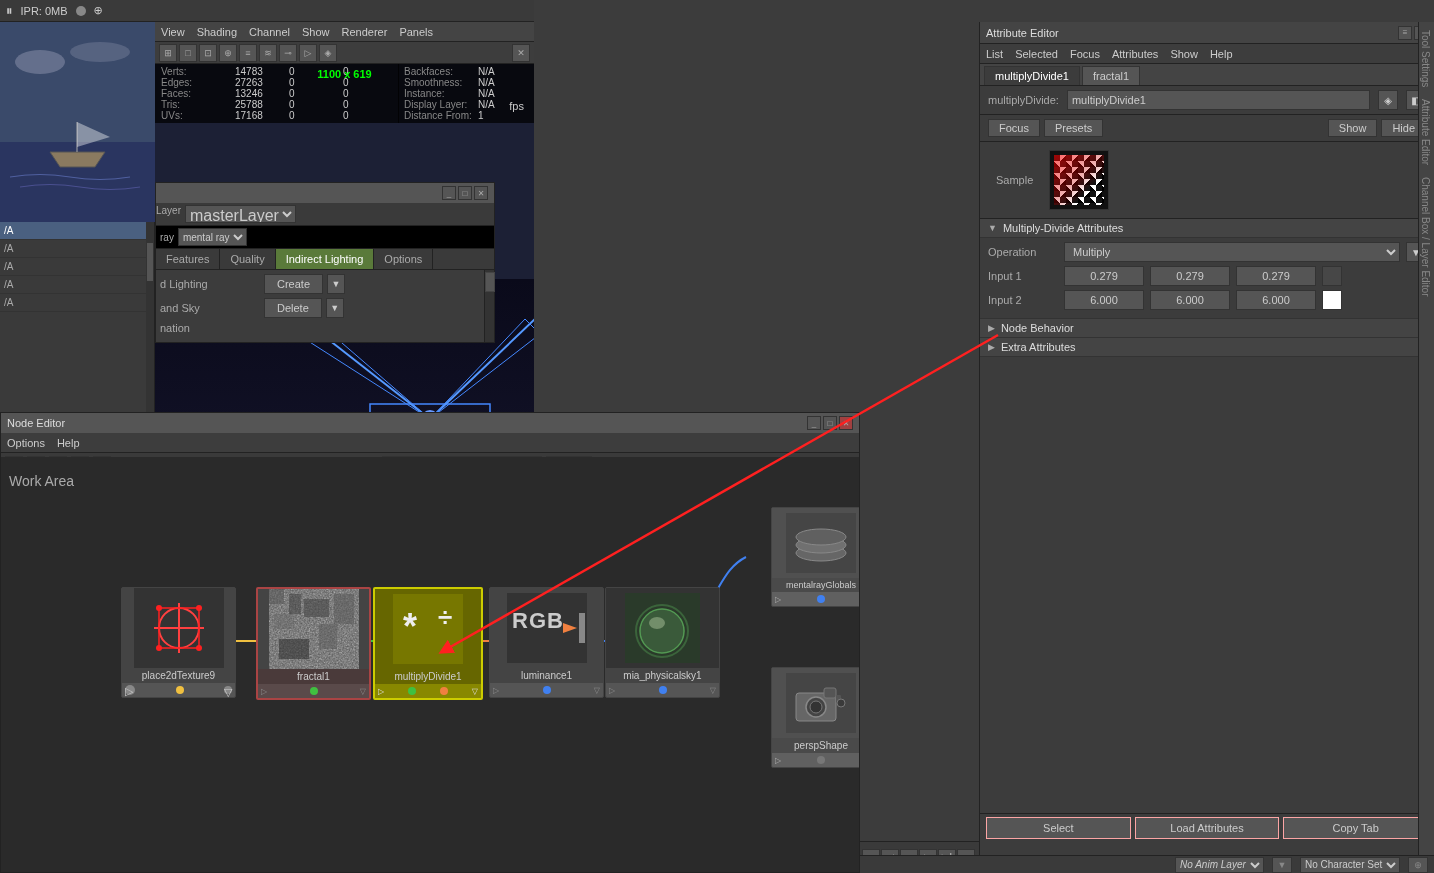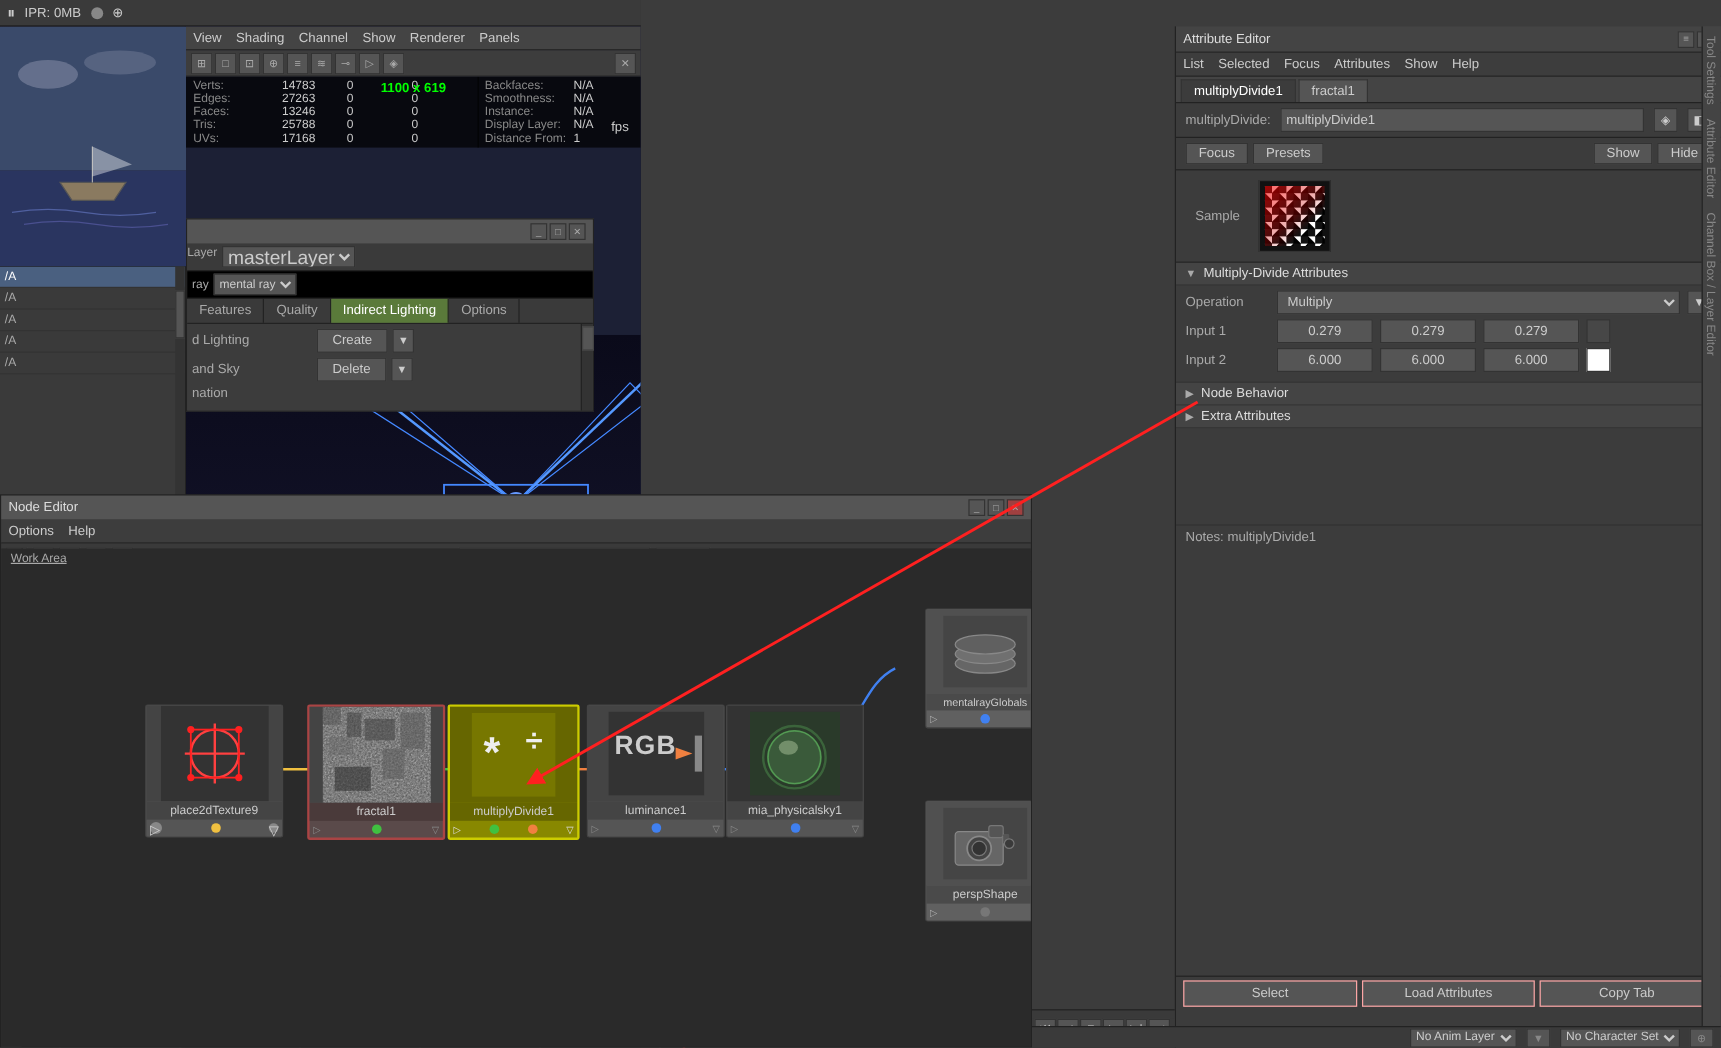--- a/index.html
+++ b/index.html
@@ -280,25 +280,24 @@
       top: 44px;
       left: 0;
       right: 0;
       bottom: 0;
       background: #2a2a2a;
       overflow: hidden;
     }
 
     .work-area-label {
       position: absolute;
-      top: 3px;
+      top: 16px;
       left: 8px;
-      font-size: 10px;
+      font-size: 14px;
       color: #aaa;
-      text-decoration: underline;
     }
 
     
     .node-card {
       position: absolute;
       width: 115px;
       background: #555;
       border: 1px solid #444;
       border-radius: 2px;
     }
@@ -1326,23 +1325,20 @@
       <span>Node Behavior</span>
     </div>
 
     <div class="ae-section">
       <span class="ae-section-arrow">▶</span>
       <span>Extra Attributes</span>
     </div>
 
     <div style="flex:1;background:#3c3c3c;min-height:80px;"></div>
 
-    <div class="ae-notes">
-      <span>Notes: multiplyDivide1</span>
-    </div>
 
     <div class="ae-bottom">
       <div class="ae-bottom-btn">Select</div>
       <div class="ae-bottom-btn">Load Attributes</div>
       <div class="ae-bottom-btn">Copy Tab</div>
     </div>
 
     <div class="ae-right-sidebar">
       <span class="ae-sidebar-icon vertical-text">Tool Settings</span>
       <span class="ae-sidebar-icon vertical-text">Attribute Editor</span>
@@ -1385,21 +1381,21 @@
         <div class="tl-ctrl-btn">⏭</div>
       </div>
     </div>
   </div>
 
   <div class="status-bar" style="bottom:0;height:18px;">
     <span style="width:30px;background:#555;border:1px solid #333;text-align:center;padding:0 2px;">176</span>
     <input type="text" style="width: 50px; height: 16px; background: rgb(85, 85, 85); border: 1px solid rgb(51, 51, 51); color: rgb(204, 204, 204); font-size: 10px; text-align: center;" value="176.00">
     <input type="text" style="width: 50px; height: 16px; background: rgb(85, 85, 85); border: 1px solid rgb(51, 51, 51); color: rgb(204, 204, 204); font-size: 10px; text-align: center;" value="176.00">
     <div style="flex:1;"></div>
-    <select style="height:16px;background:#555;border:1px solid #333;color:#ccc;font-size:10px;">
+    <select style="height:16px;background:#555;border:1px solid #333;color:#ccc;font-size:10px;font-style:italic;">
       <option>No Anim Layer</option>
     </select>
     <div style="width:20px;height:16px;background:#555;border:1px solid #333;display:flex;align-items:center;justify-content:center;font-size:9px;">▼</div>
     <select style="height:16px;background:#555;border:1px solid #333;color:#ccc;font-size:10px;">
       <option>No Character Set</option>
     </select>
     <div style="width:20px;height:16px;background:#555;border:1px solid #333;display:flex;align-items:center;justify-content:center;font-size:9px;">⊕</div>
   </div>
 
 </div>

